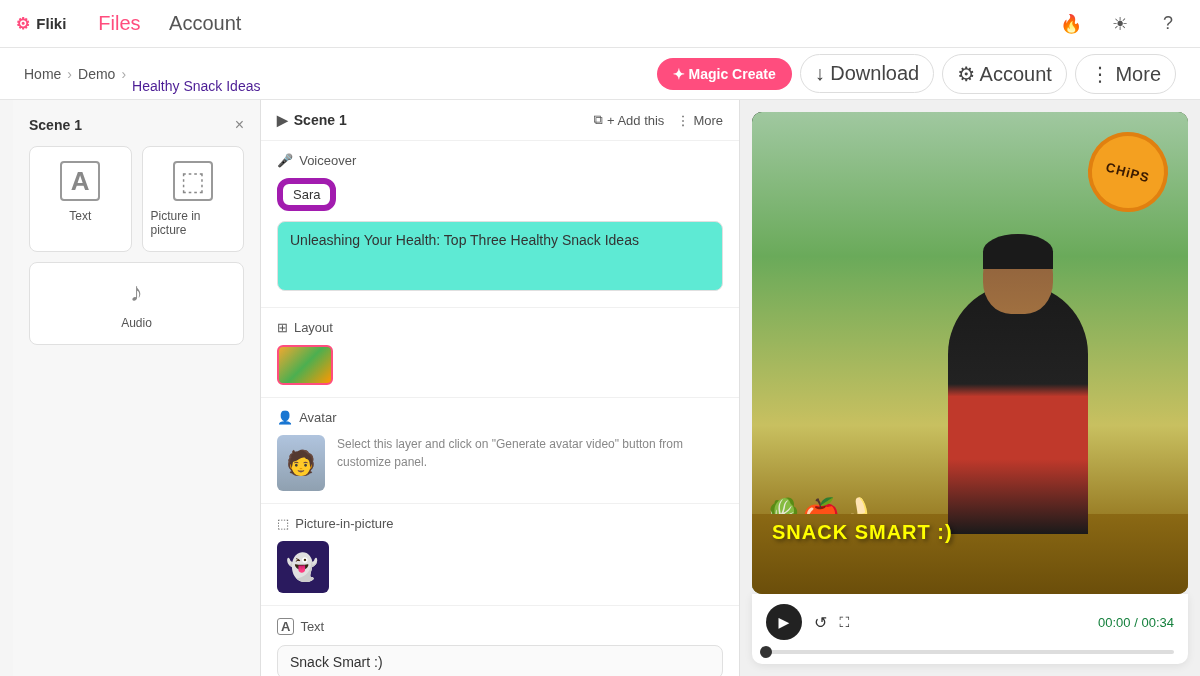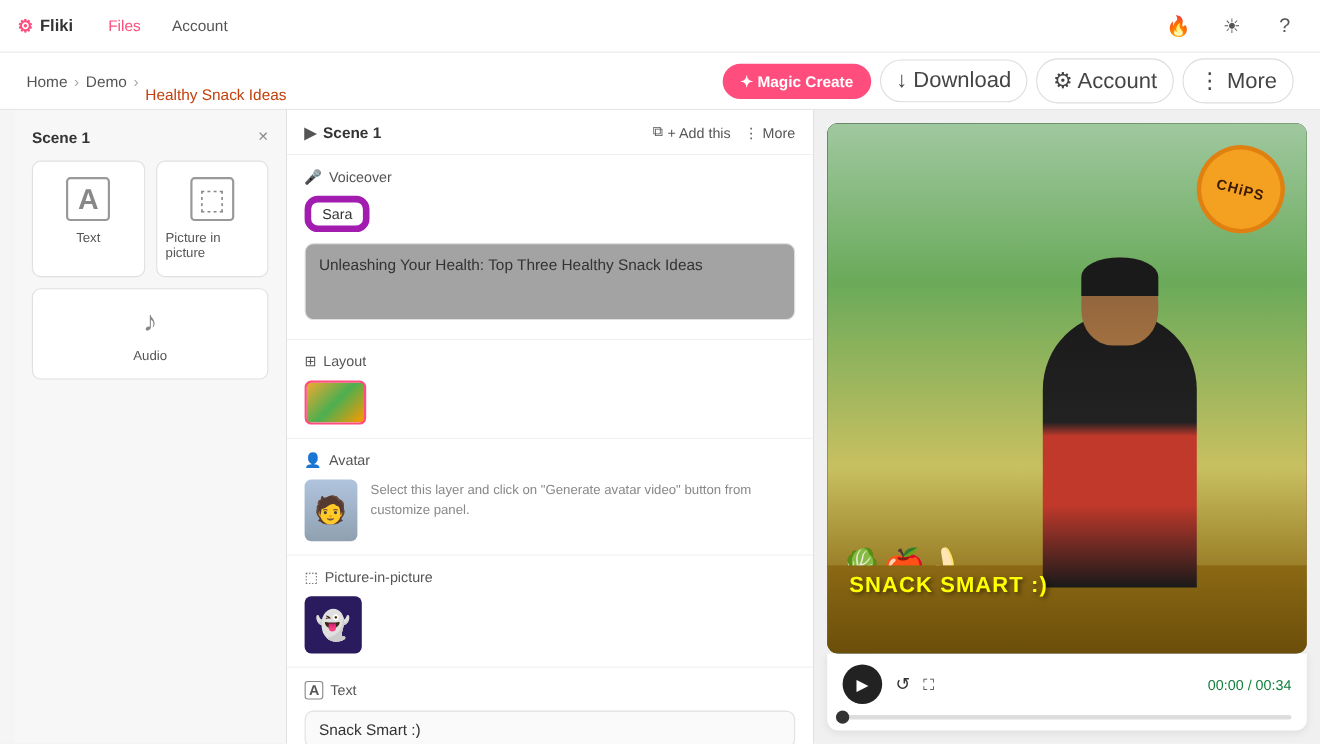--- a/index.html
+++ b/index.html
@@ -5,33 +5,33 @@
     * { box-sizing: border-box; margin: 0; padding: 0; }
     body { font-family: -apple-system, BlinkMacSystemFont, 'Segoe UI', sans-serif; background: #f5f5f5; width: 1200px; height: 676px; overflow: hidden; }
 
     
     .top-nav {
       display: flex; align-items: center; padding: 0 16px; height: 48px;
       background: #fff; border-bottom: 1px solid #e5e5e5;
     }
     .nav-logo { display: flex; align-items: center; gap: 6px; font-weight: 700; font-size: 15px; color: #333; margin-right: 20px; }
     .nav-logo .gear-icon { color: #ff4d7e; font-size: 16px; }
-    .nav-item { padding: 6px 12px; font-size: 14px; color: #555; cursor: pointer; border-radius: 6px; }
+    .nav-item { padding: 6px 12px; font-size: 20px; color: #555; cursor: pointer; border-radius: 6px; }
     .nav-item.active { color: #ff4d7e; }
     .nav-right { margin-left: auto; display: flex; align-items: center; gap: 16px; }
     .nav-icon-btn { font-size: 18px; color: #555; cursor: pointer; width: 32px; height: 32px; display: flex; align-items: center; justify-content: center; border-radius: 50%; }
 
     
     .breadcrumb-bar {
       display: flex; align-items: center; padding: 0 24px; height: 52px;
       background: #fff; border-bottom: 1px solid #e5e5e5;
     }
     .breadcrumb { display: flex; align-items: center; gap: 6px; font-size: 14px; color: #555; }
     .breadcrumb-sep { color: #aaa; }
-    .breadcrumb-current { color: #c2410c; font-weight: 500; margin-top: 25px; }
+    .breadcrumb-current { color: #4c1d95; font-weight: 500; margin-top: 25px; }
     .breadcrumb-actions { margin-left: auto; display: flex; align-items: center; gap: 8px; }
     .btn-magic { background: #ff4d7e; color: #fff; border: none; padding: 8px 16px; border-radius: 20px; font-size: 14px; font-weight: 600; cursor: pointer; display: flex; align-items: center; gap: 6px; }
     .btn-secondary { background: #fff; color: #444; border: 1px solid #ddd; padding: 7px 14px; border-radius: 20px; font-size: 20px; cursor: pointer; display: flex; align-items: center; gap: 6px; }
 
     
     .main-layout { display: flex; height: calc(676px - 100px); background: #f0f0f0; margin-left: 13px; }
 
     
     .left-panel {
       width: 248px; min-width: 248px; background: #f7f7f7; border-right: 1px solid #e0e0e0;
@@ -65,21 +65,21 @@
 
     .section { padding: 12px 16px; border-bottom: 1px solid #f0f0f0; }
     .section-label { font-size: 13px; font-weight: 500; color: #555; display: flex; align-items: center; gap: 6px; margin-bottom: 10px; }
     .voiceover-tag {
       display: inline-block; border: 6px solid #a21caf; border-radius: 12px;
       padding: 3px 10px; font-size: 13px; color: #333; cursor: pointer;
     }
     .text-area {
       width: 100%; border: 1px solid #e0e0e0; border-radius: 8px;
       padding: 10px 12px; font-size: 14px; color: #333; resize: none;
-      outline: none; font-family: inherit; background: #a3a3a3;
+      outline: none; font-family: inherit; background: #5eead4;
     }
     .layout-thumb {
       width: 56px; height: 40px; border-radius: 6px; overflow: hidden;
       border: 2px solid #ff4d7e;
       background: linear-gradient(135deg, #f0a830 0%, #4caf50 50%, #ff9800 100%);
     }
     .avatar-row { display: flex; align-items: flex-start; gap: 12px; }
     .avatar-thumb {
       width: 48px; height: 56px; border-radius: 6px; overflow: hidden;
       background: linear-gradient(180deg, #b0c4de 0%, #8fa0b0 100%);

